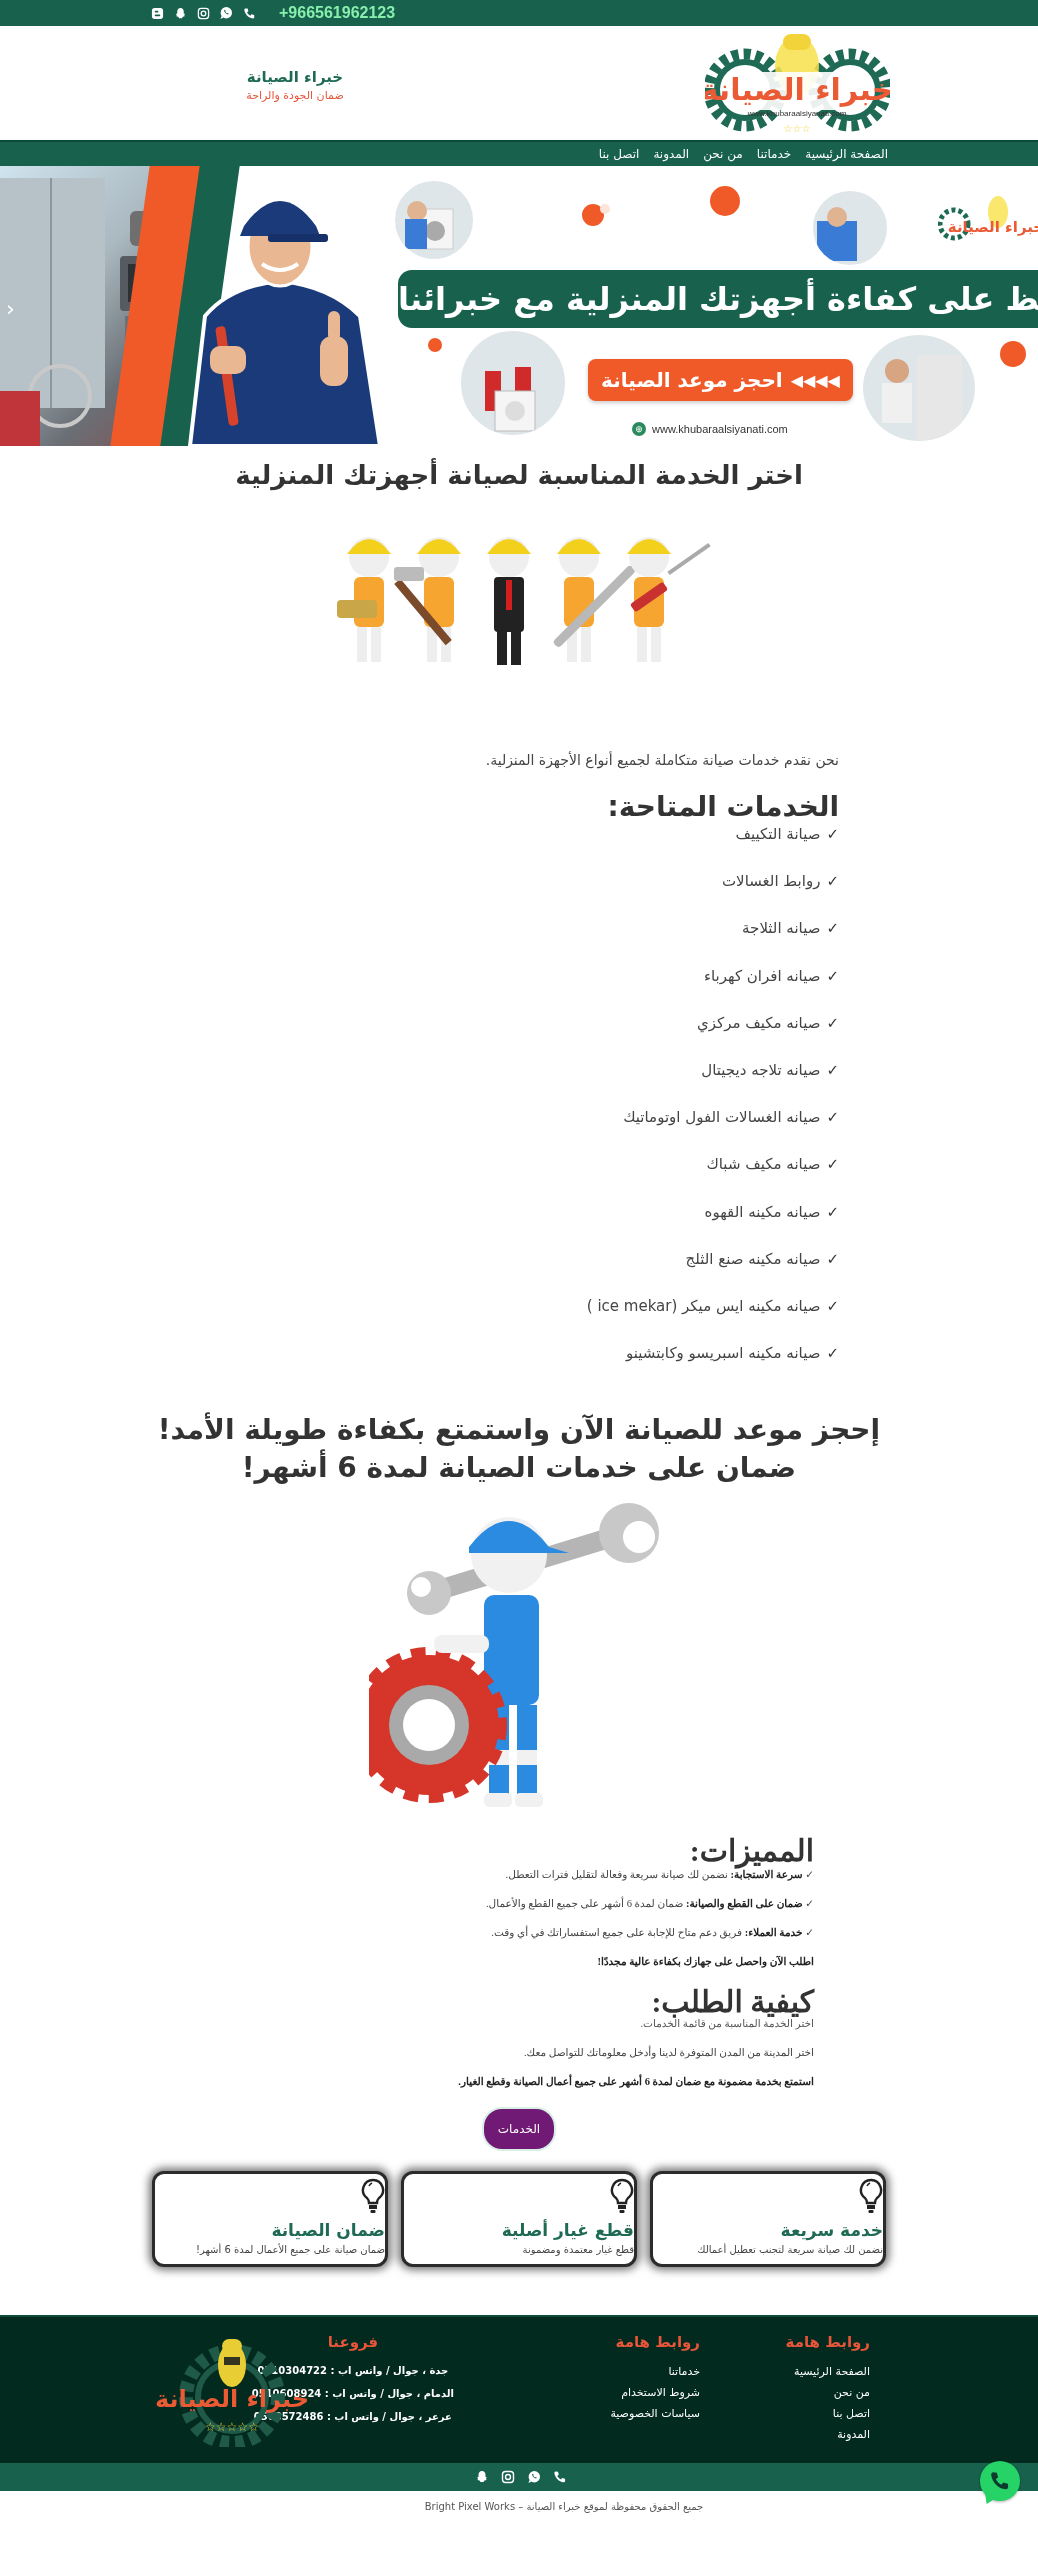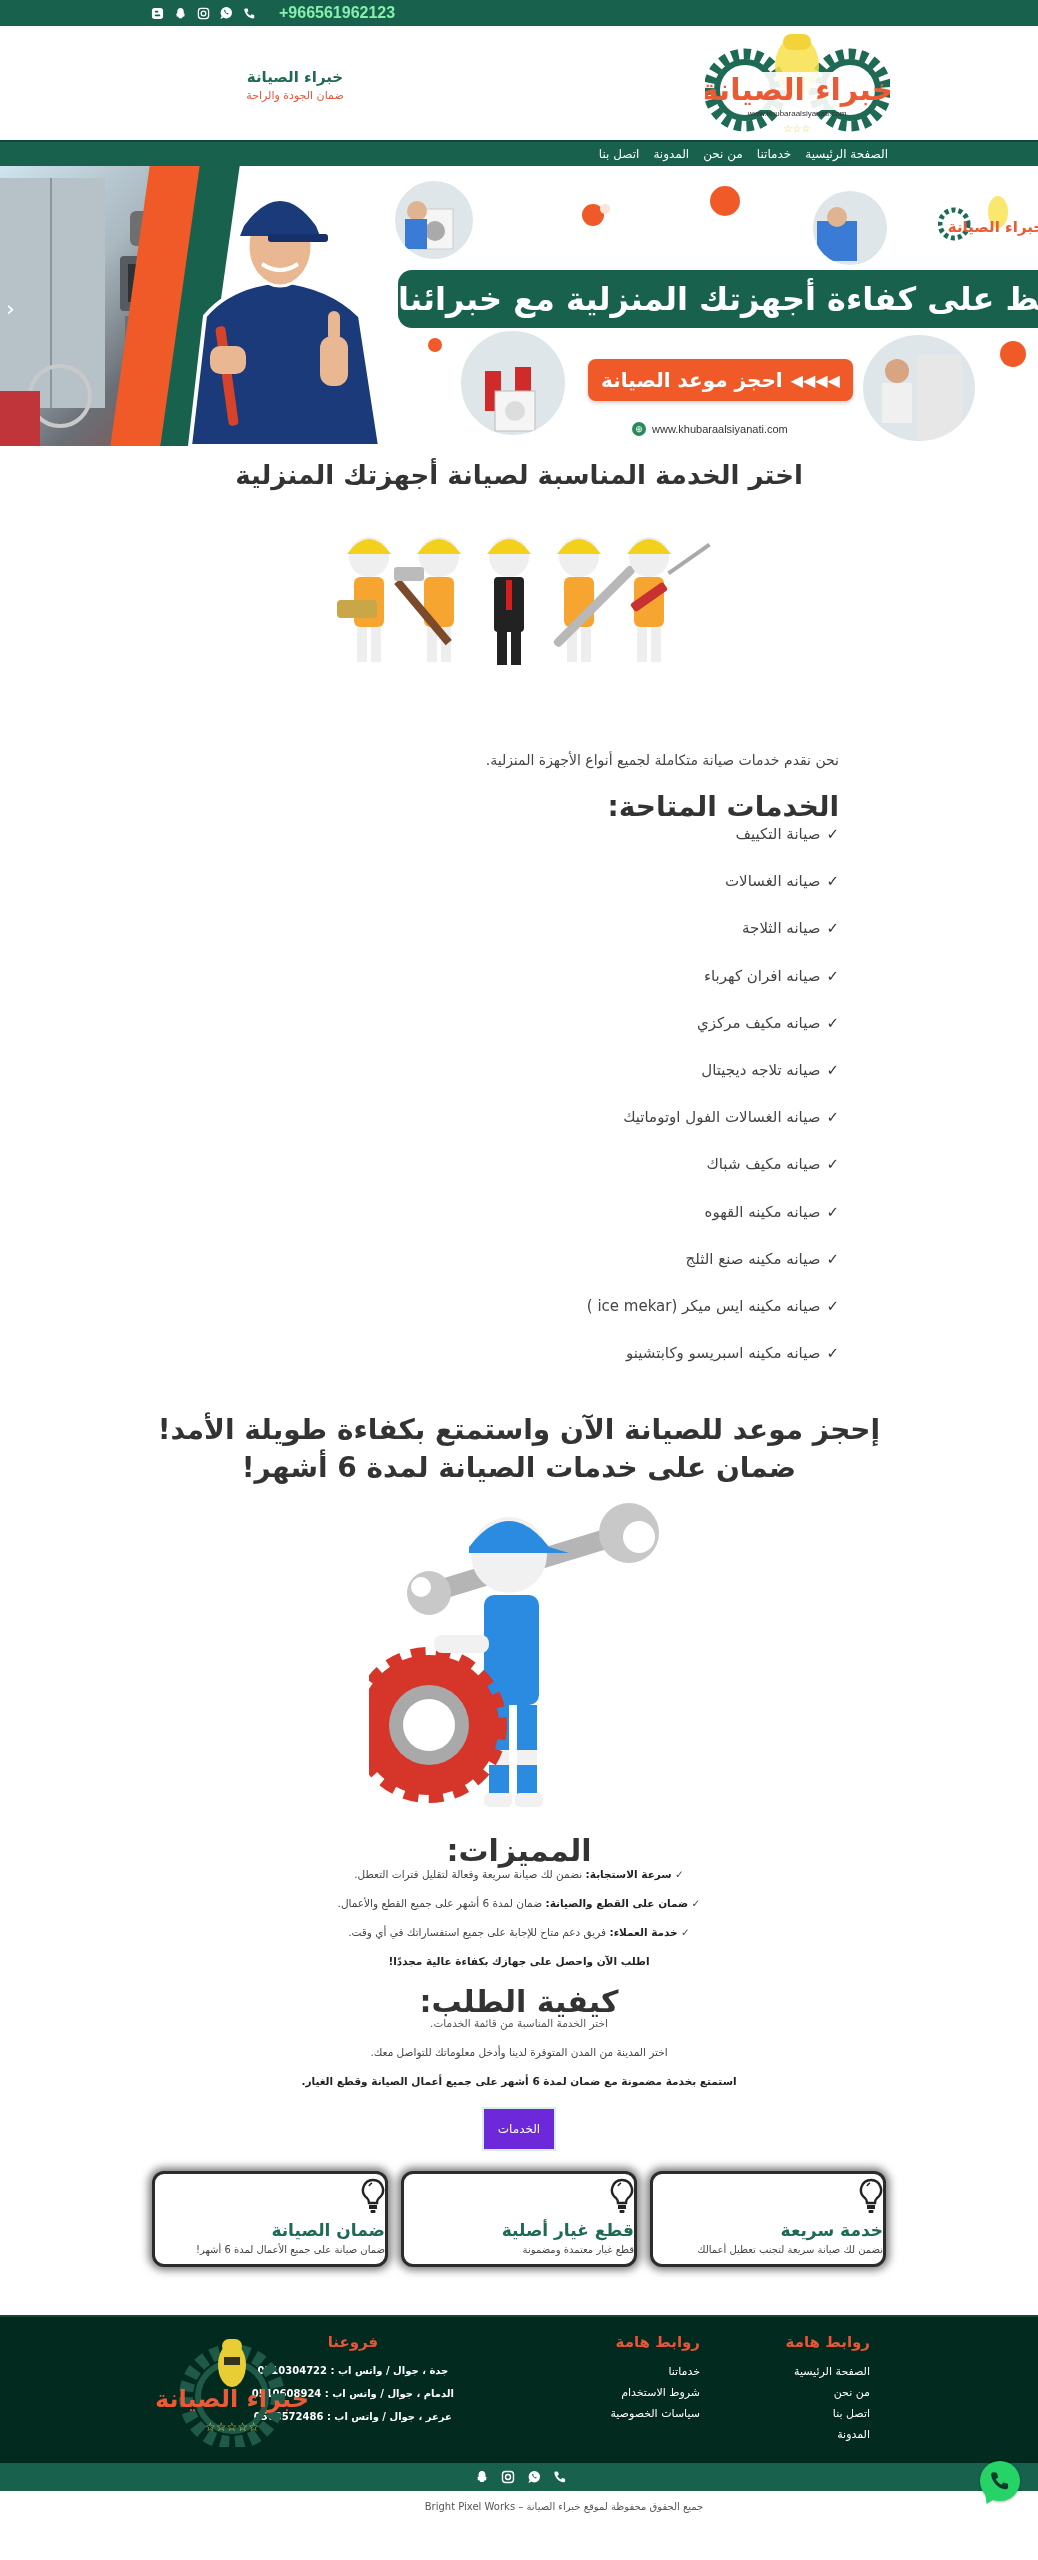--- a/index.html
+++ b/index.html
@@ -42,28 +42,28 @@
   .section-title { text-align: center; font-size: 26px; font-weight: bold; color: #333; }
   .illus { display: block; margin: 0 auto; }
   .intro { width: 640px; margin: 0 auto; text-align: right; font-size: 14px; color: #444; }
   .svc-title { width: 640px; margin: 22px auto 0; text-align: right; font-size: 28px; font-weight: bold; color: #333; }
   .svc-list { width: 640px; margin: 0 auto; list-style: none; }
   .svc-list li { text-align: right; font-size: 15px; color: #444; height: 47.2px; line-height: 22px; }
   .svc-list li .chk { margin-left: 6px; color: #333; }
 
   .cta-title { text-align: center; font-size: 28px; font-weight: bold; color: #333; line-height: 38px; margin-top: 22px; }
 
-  .feat { width: 590px; margin: 0 auto; text-align: center; }
+  .feat { width: 590px; margin: 0 auto; text-align: right; font-family: Liberation Serif, serif; }
   .feat h2 { font-size: 30px; font-weight: bold; color: #333; }
   .feat p { font-size: 10.5px; color: #444; margin-bottom: 17px; }
   .feat p b { color: #222; }
   .feat p.strong { font-weight: bold; color: #222; }
   .feat .sub { font-size: 10.5px; color: #555; margin-top: -2px; margin-bottom: 17px; }
 
-  .services-btn { display: block; margin: 22px auto 0; width: 70px; height: 40px; background: #6d28d9; color: #fff; border: none; border-radius: 0; font-size: 12px; font-family: inherit; box-shadow: 0 0 0 2px #d8efe6; }
+  .services-btn { display: block; margin: 22px auto 0; width: 70px; height: 40px; background: #701a75; color: #fff; border: none; border-radius: 18px; font-size: 12px; font-family: inherit; box-shadow: 0 0 0 2px #d8efe6; }
 
   .cards { display: flex; justify-content: center; gap: 13px; margin-top: 22px; direction: rtl; }
   .card { width: 236px; height: 96px; border: 3px solid #2b2b2b; border-radius: 12px; box-shadow: 0 0 8px 3px rgba(0,0,0,.55); background: #fff; text-align: right; padding-top: 4px; }
   .card .bulb { width: 24px; height: 38px; margin: 0 auto; }
   .card .ct { color: #1f6a55; font-size: 17px; font-weight: bold; line-height: 20px; }
   .card .cd { color: #444; font-size: 10px; margin-top: 4px; }
 
   
   .footer { margin-top: 48px; height: 148px; background: #032a1f; position: relative; color: #fff; border-top: 2px solid #0f4a3a; }
   .fcol { position: absolute; top: 16px; text-align: right; }
@@ -281,21 +281,21 @@
         <rect x="365" y="45" width="50" height="4" fill="#aaa" transform="rotate(-35 390 47)"></rect>
       </g>
     </svg>
   </div>
 
   <p class="intro" style="margin-top:80px;">نحن نقدم خدمات صيانة متكاملة لجميع أنواع الأجهزة المنزلية.</p>
 
   <h2 class="svc-title">الخدمات المتاحة:</h2>
   <ul class="svc-list">
     <li><span class="chk">✓</span><span>صيانة التكييف</span></li>
-    <li><span class="chk">✓</span><span>صيانه الغسالات</span></li>
+    <li><span class="chk">✓</span><span>روابط الغسالات</span></li>
     <li><span class="chk">✓</span><span>صيانه الثلاجة</span></li>
     <li><span class="chk">✓</span><span>صيانه افران كهرباء</span></li>
     <li><span class="chk">✓</span><span>صيانه مكيف مركزي</span></li>
     <li><span class="chk">✓</span><span>صيانه تلاجه ديجيتال</span></li>
     <li><span class="chk">✓</span><span>صيانه الغسالات الفول اوتوماتيك</span></li>
     <li><span class="chk">✓</span><span>صيانه مكيف شباك</span></li>
     <li><span class="chk">✓</span><span>صيانه مكينه القهوه</span></li>
     <li><span class="chk">✓</span><span>صيانه مكينه صنع الثلج</span></li>
     <li><span class="chk">✓</span><span>صيانه مكينه ايس ميكر (ice mekar )</span></li>
     <li><span class="chk">✓</span><span>صيانه مكينه اسبريسو وكابتشينو</span></li>

